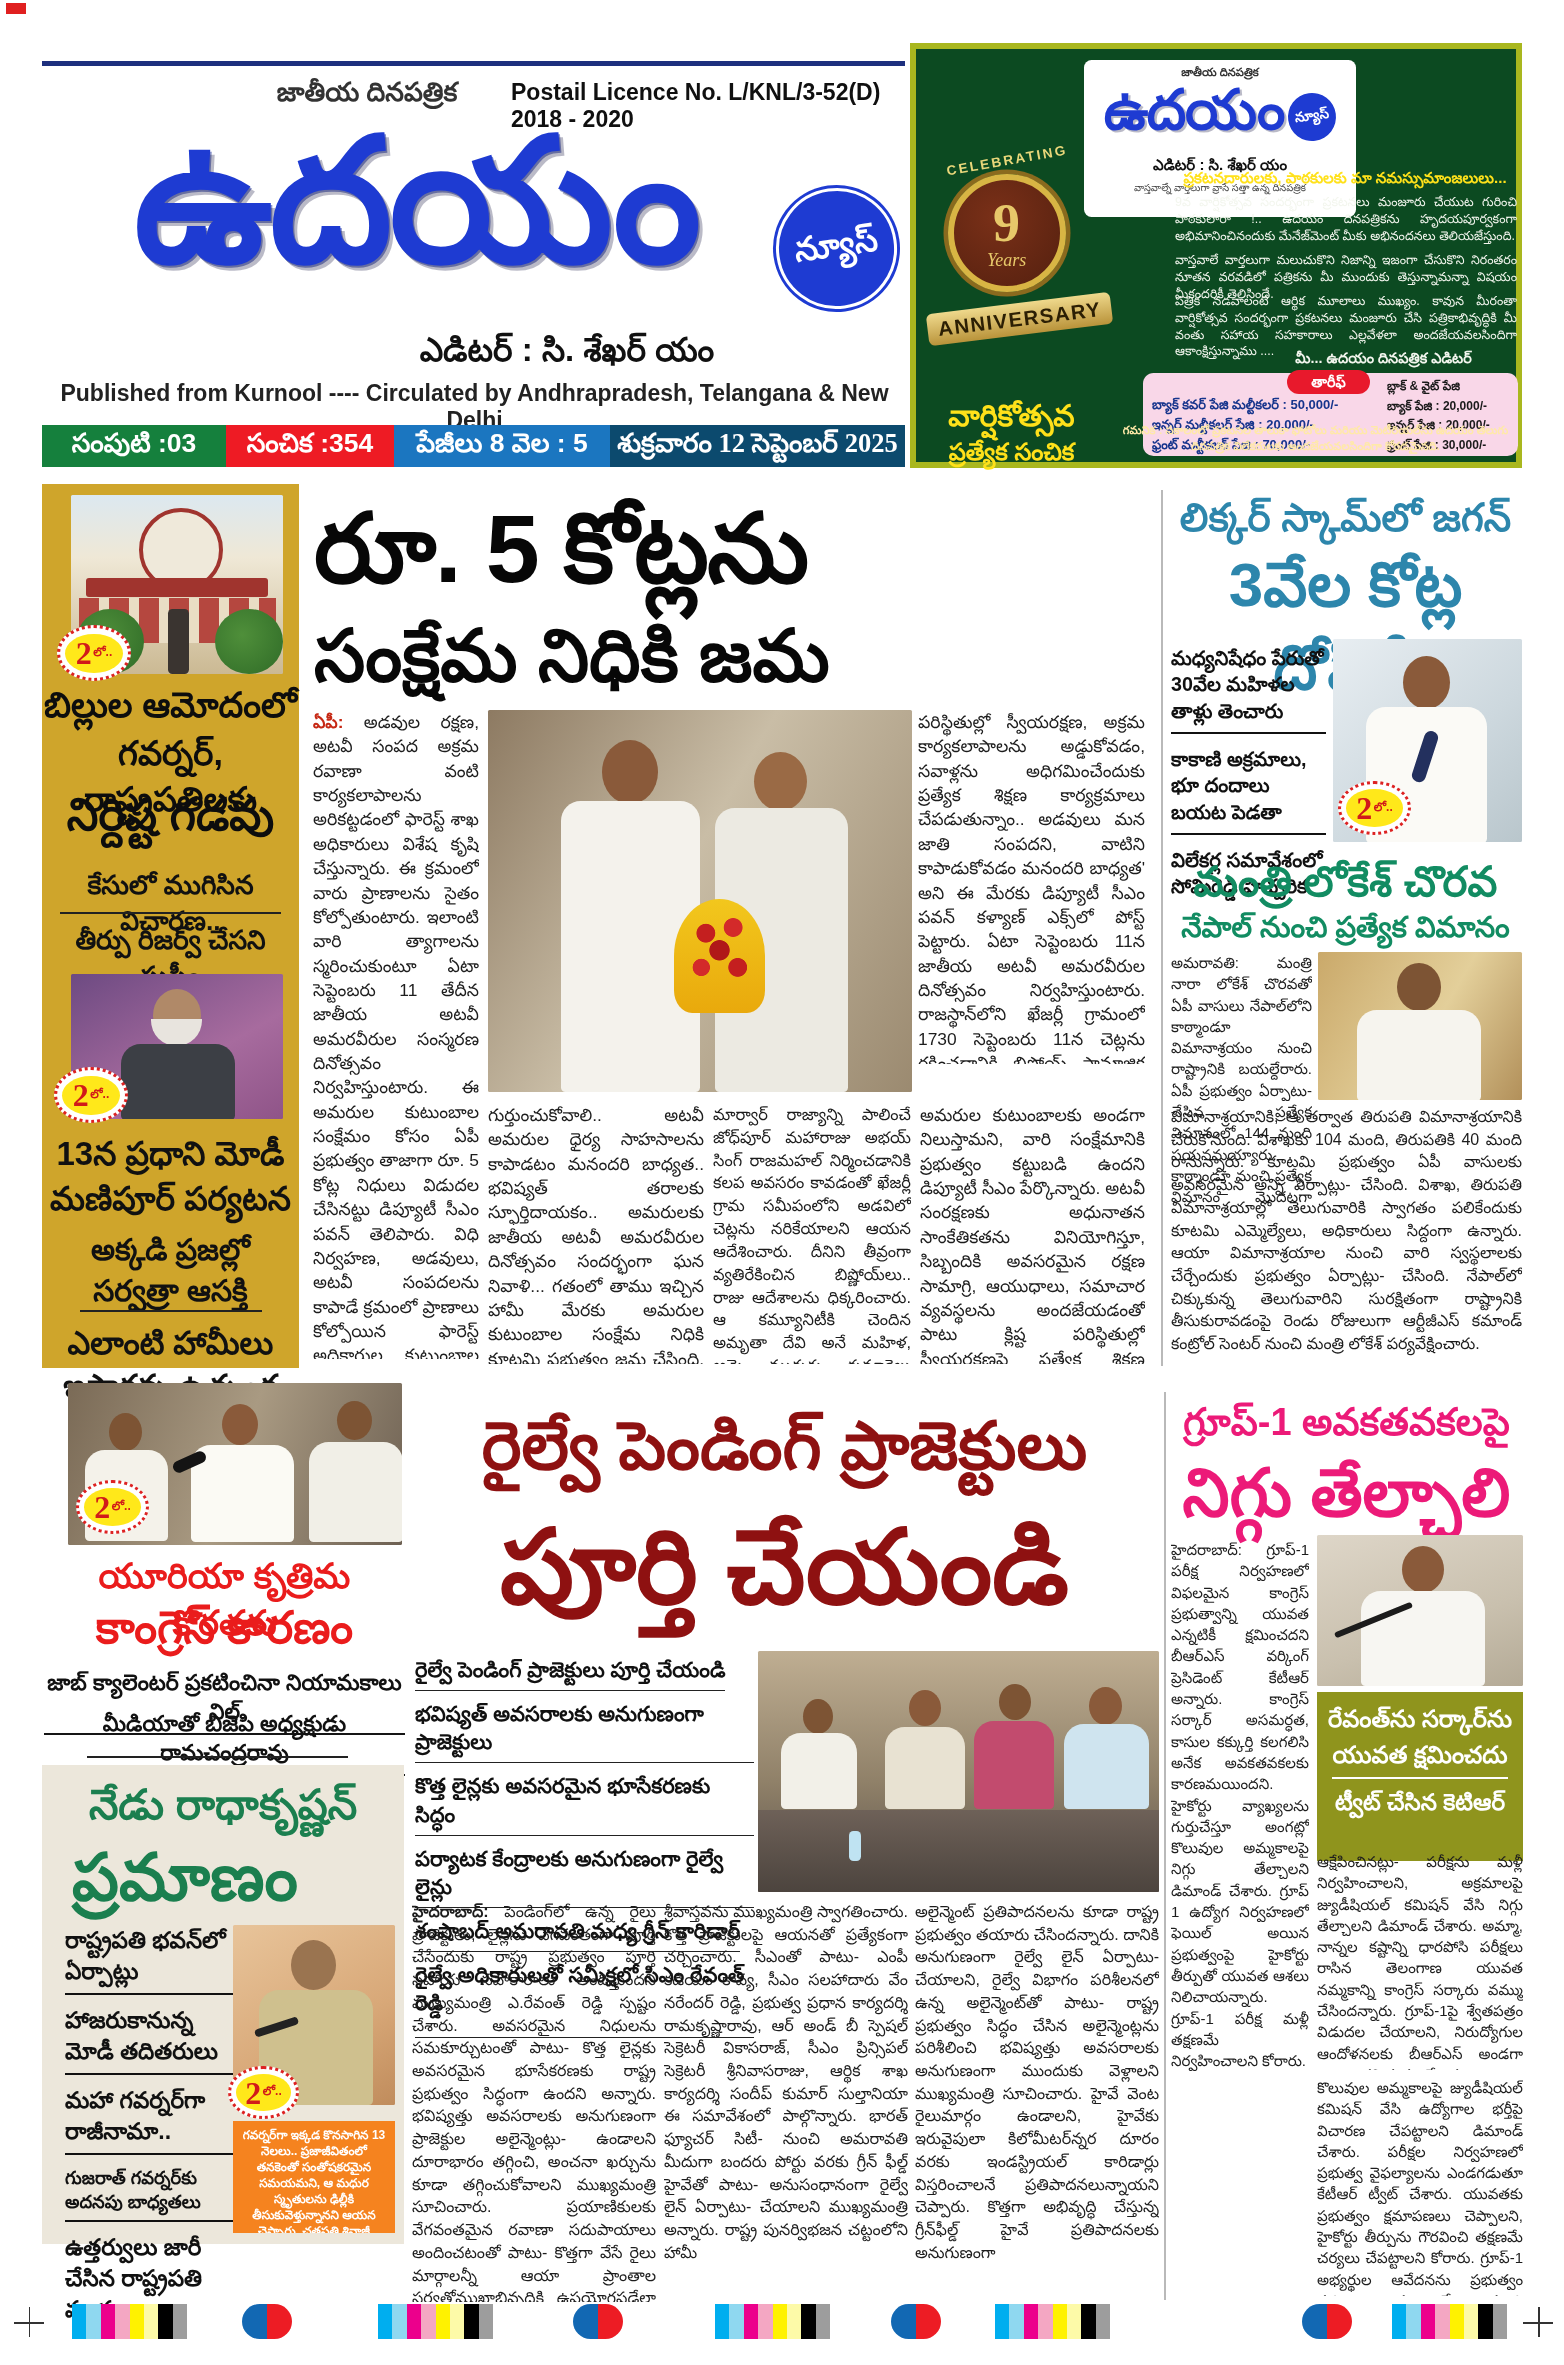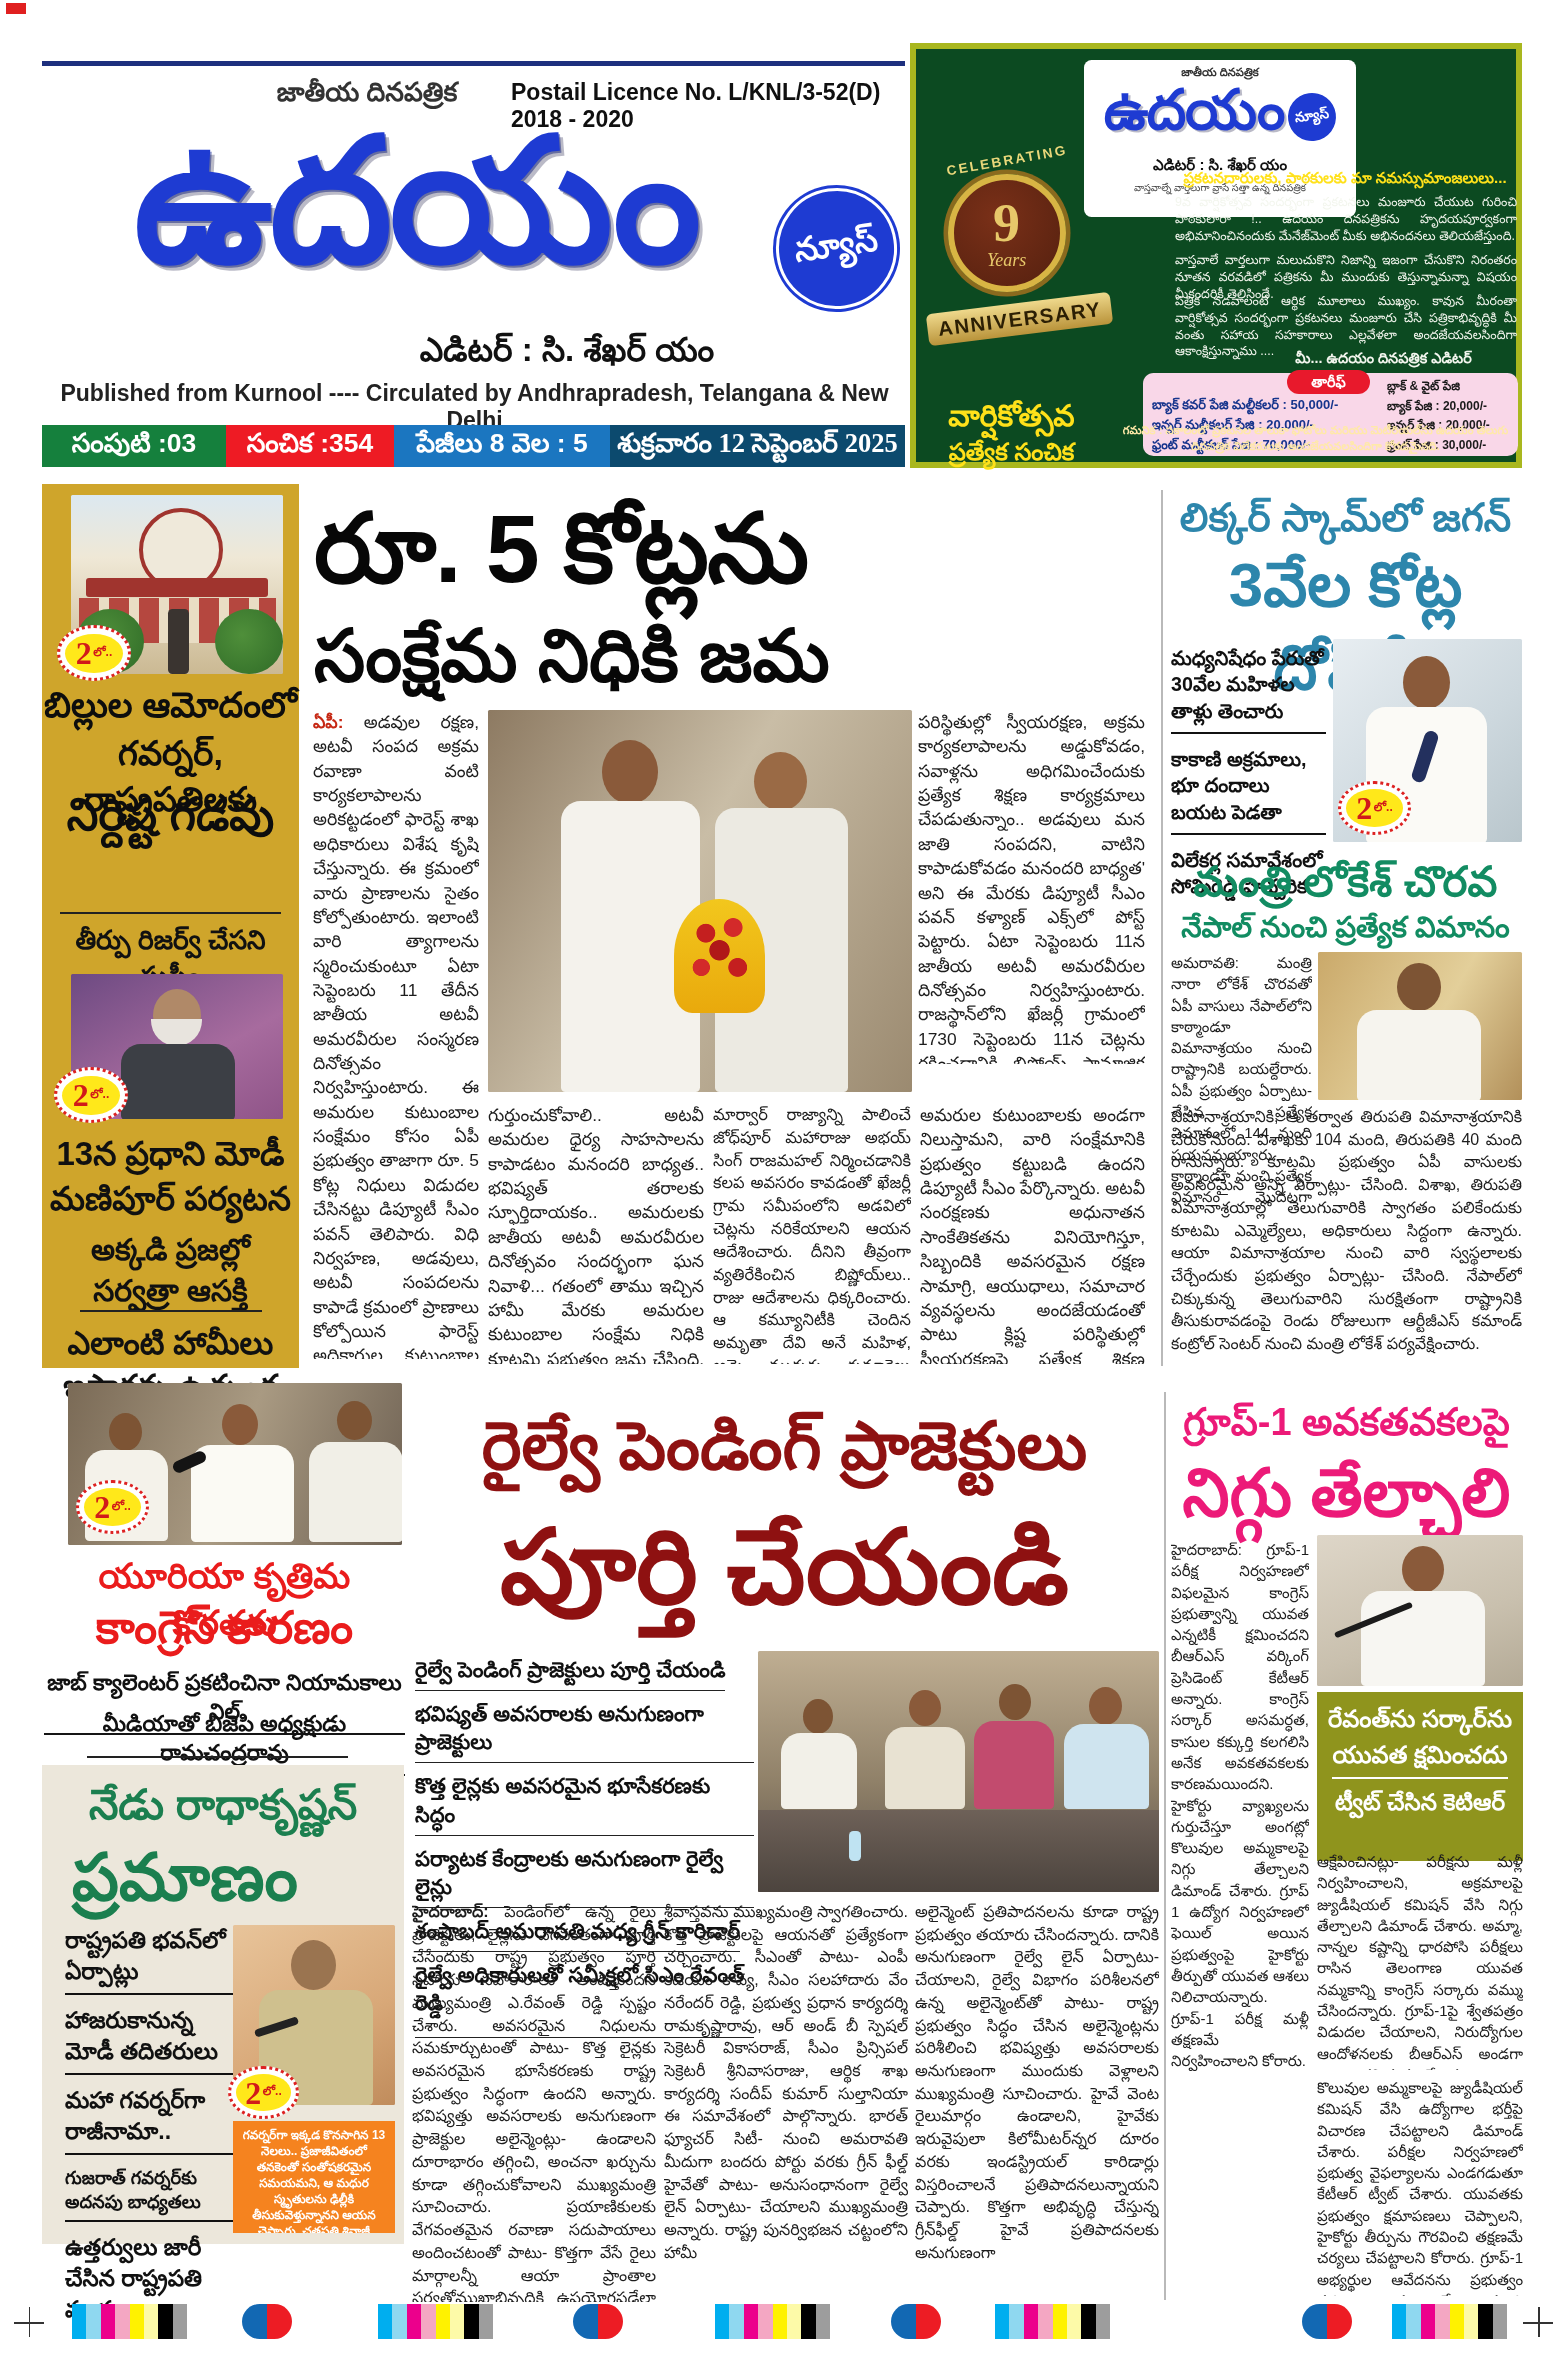--- a/index.html
+++ b/index.html
@@ -159,20 +159,21 @@
   </div>
   <div class="abs pref" style="left:15px;top:141px;width:74px;height:56px">
     <div class="in">
         <span class="n">2</span>
         <span class="s">లో..</span>
       </div>
   </div>
   <div class="abs b ctr telu" style="left:0;top:198px;width:257px;font-size:35px;color:#0d0d0d">బిల్లుల ఆమోదంలో</div>
   <div class="abs b ctr telu" style="left:0;top:247px;width:257px;font-size:34px;color:#0d0d0d">గవర్నర్, రాష్ట్రపతిలకు</div>
   <div class="abs b ctr telu" style="left:0;top:301px;width:257px;font-size:45px;color:#0d0d0d">నిర్దిష్ట గడవు</div>
+  <div class="abs b ctr telu" style="left:0;top:384px;width:257px;font-size:26.5px">కేసులో ముగిసిన  విచారణ..</div>
   <div class="abs hline" style="left:18px;top:428px;width:221px;height:2.3px"></div>
   <div class="abs b ctr telu" style="left:0;top:439px;width:257px;font-size:26.5px">తీర్పు రిజర్వ్ చేసని సుప్రీం</div>
 
   <div class="abs photo" style="left:29px;top:490px;width:212px;height:145px;background:linear-gradient(150deg,#6d4a82,#a76b9e 60%,#8f5488)">
     <div class="head-sh" style="left:82px;top:15px;width:48px;height:53px;background:#b08968"></div>
     <div class="abs" style="left:80px;top:45px;width:51px;height:27px;border-radius:0 0 26px 26px;background:#e8e4de"></div>
     <div class="torso" style="left:50px;top:70px;width:114px;height:76px;background:#3c3f45"></div>
   </div>
   <div class="abs pref" style="left:12px;top:583px;width:74px;height:56px">
     <div class="in">

